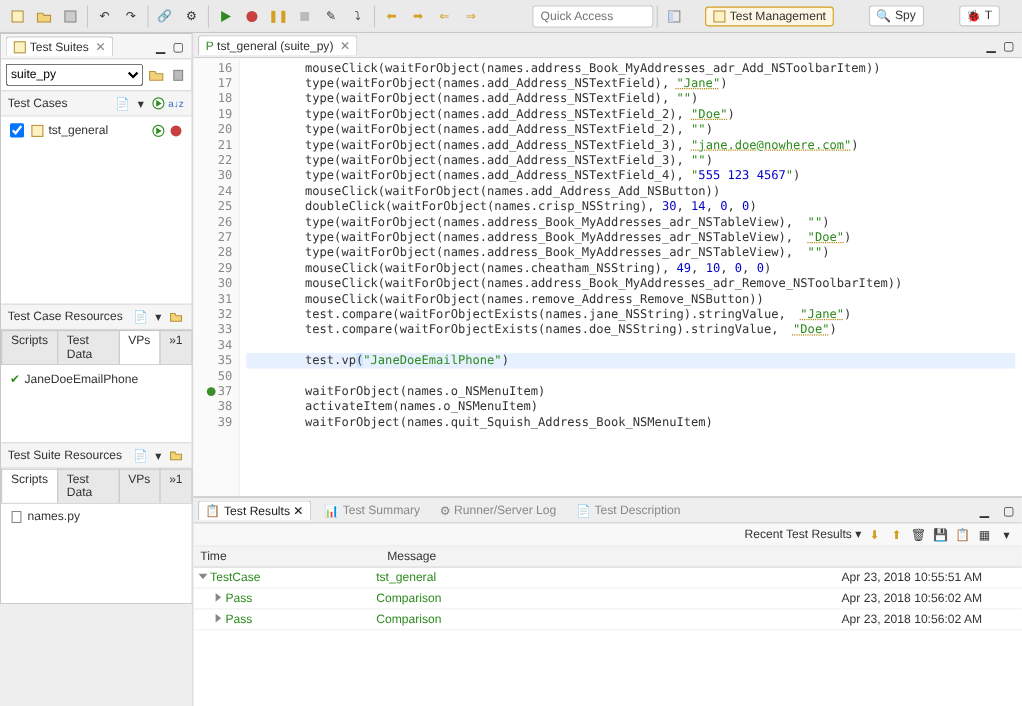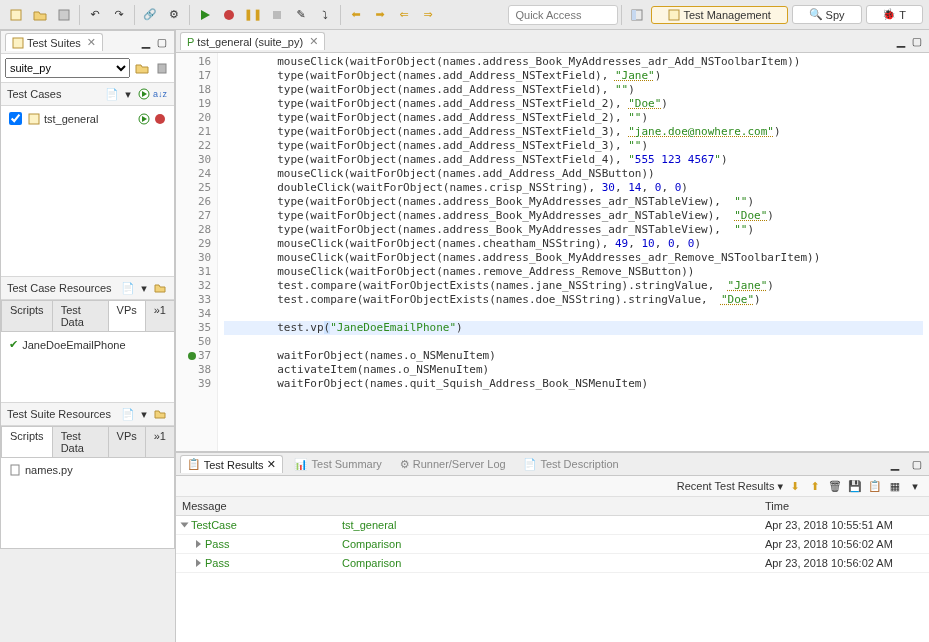--- a/index.html
+++ b/index.html
@@ -2,21 +2,21 @@
 <html><head>
 <meta charset="utf-8">
 <style>
   * { box-sizing: border-box; margin: 0; padding: 0; }
   body { font-family: "Lucida Grande", sans-serif; font-size: 11px; color: #333; background: #eeeeee; width: 929px; height: 642px; overflow: hidden; }
   .toolbar { height: 30px; background: #eaeaea; border-bottom: 1px solid #c8c8c8; display: flex; align-items: center; padding: 0 4px; }
   .toolbar .tb-icon { width: 22px; height: 22px; margin: 0 1px; display:flex; align-items:center; justify-content:center; cursor:pointer; border-radius:3px; }
   .toolbar .sep { width:1px; height:20px; background:#c8c8c8; margin:0 3px; }
   .toolbar .spacer { flex: 1; }
   .quick-access { width: 110px; height: 20px; border:1px solid #ccc; border-radius:3px; padding:2px 6px; font-size:11px; color:#999; background:#fff; }
-  .persp-btn { background:#fff; border:1px solid #c8c8c8; border-radius:3px; padding:2px 16px; margin:0 2px; font-size:11px; display:flex; align-items:center; gap:3px; cursor:pointer; }
+  .persp-btn { background:#fff; border:1px solid #c8c8c8; border-radius:3px; padding:2px 6px; margin:0 16px; font-size:11px; display:flex; align-items:flex-start; gap:3px; cursor:pointer; }
   .persp-btn.active { background:#fdf6e3; border-color:#d4a020; }
 
   .main { display:flex; height: calc(100% - 30px); }
   .left-col { width: 176px; display:flex; flex-direction:column; border-right:1px solid #c8c8c8; background:#eeeeee; }
   .right-col { flex:1; display:flex; flex-direction:column; background:#fff; }
 
   .view { border:1px solid #c8c8c8; margin:0; background:#fff; display:flex; flex-direction:column; }
   .view-header { display:flex; align-items:center; padding:2px 4px; border-bottom:1px solid #d8d8d8; background:#f5f5f5; }
   .view-tab { background:#fff; border:1px solid #c8c8c8; border-bottom:none; padding:2px 6px; font-size:11px; border-radius:3px 3px 0 0; display:flex; align-items:center; gap:3px; }
   .view-tab .x { color:#888; margin-left:3px; cursor:pointer; }
@@ -47,21 +47,21 @@
   .code .str-u { color:#2e8b1f; text-decoration: underline dotted #b08000; }
   .code .num { color:#0000cd; }
   .code .hl { background:#e6f0ff; display:inline-block; width:100%; }
   .code .cursor-hl { background:#cfe4ff; }
   .bp { display:inline-block; width:8px; height:8px; background:#3a8f2a; border-radius:50%; margin-right:2px; vertical-align:middle; }
 
   .results-panel { height:190px; display:flex; flex-direction:column; border-top:1px solid #c8c8c8; }
   .results-tabbar { display:flex; align-items:center; background:#eeeeee; border-bottom:1px solid #c8c8c8; padding:2px 4px; gap:6px; }
   .results-tabbar .rtab { padding:2px 6px; font-size:11px; color:#888; display:flex; align-items:center; gap:3px; cursor:pointer; }
   .results-tabbar .rtab.active { background:#fff; border:1px solid #c8c8c8; border-bottom:none; border-radius:3px 3px 0 0; color:#222; }
-  .results-toolbar { display:flex; align-items:center; justify-content:flex-end; padding:3px 6px; gap:4px; background:#f8f8f8; border-bottom:1px solid #e0e0e0; }
+  .results-toolbar { display:flex; align-items:flex-start; justify-content:flex-end; padding:3px 6px; gap:4px; background:#f8f8f8; border-bottom:1px solid #e0e0e0; }
   .table { flex:1; overflow:auto; background:#fff; }
   .table-header { display:flex; font-size:11px; color:#333; background:#f3f3f3; border-bottom:1px solid #d8d8d8; }
   .th, .td { padding:3px 6px; }
   .col-result { width:160px; }
   .col-msg { flex:1; }
   .col-time { width:170px; }
   .table-row { display:flex; font-size:11px; border-bottom:1px solid #f0f0f0; }
   .green { color:#2e8b1f; }
   .tri { display:inline-block; width:0; height:0; border-top:4px solid transparent; border-bottom:4px solid transparent; border-left:5px solid #888; margin-right:4px; }
   .tri.down { transform: rotate(90deg); }
@@ -332,22 +332,22 @@
         <span class="mini-icon" style="color:#d4a020">⬇</span>
         <span class="mini-icon" style="color:#d4a020">⬆</span>
         <span class="mini-icon">🗑</span>
         <span class="mini-icon">💾</span>
         <span class="mini-icon">📋</span>
         <span class="mini-icon">▦</span>
         <span class="mini-icon">▾</span>
       </div>
       <div class="table">
         <div class="table-header">
+          <div class="th col-time">Time</div>
           <div class="th col-msg">Message</div>
-          <div class="th col-time">Time</div>
         </div>
         <div id="results-body">
             <div class="table-row">
               <div class="td col-result green" style="padding-left:6px"><span class="tri down"></span>TestCase</div>
               <div class="td col-msg green">tst_general</div>
               <div class="td col-time">Apr 23, 2018 10:55:51 AM</div>
             </div>
             <div class="table-row">
               <div class="td col-result green" style="padding-left:20px"><span class="tri"></span>Pass</div>
               <div class="td col-msg green">Comparison</div>

